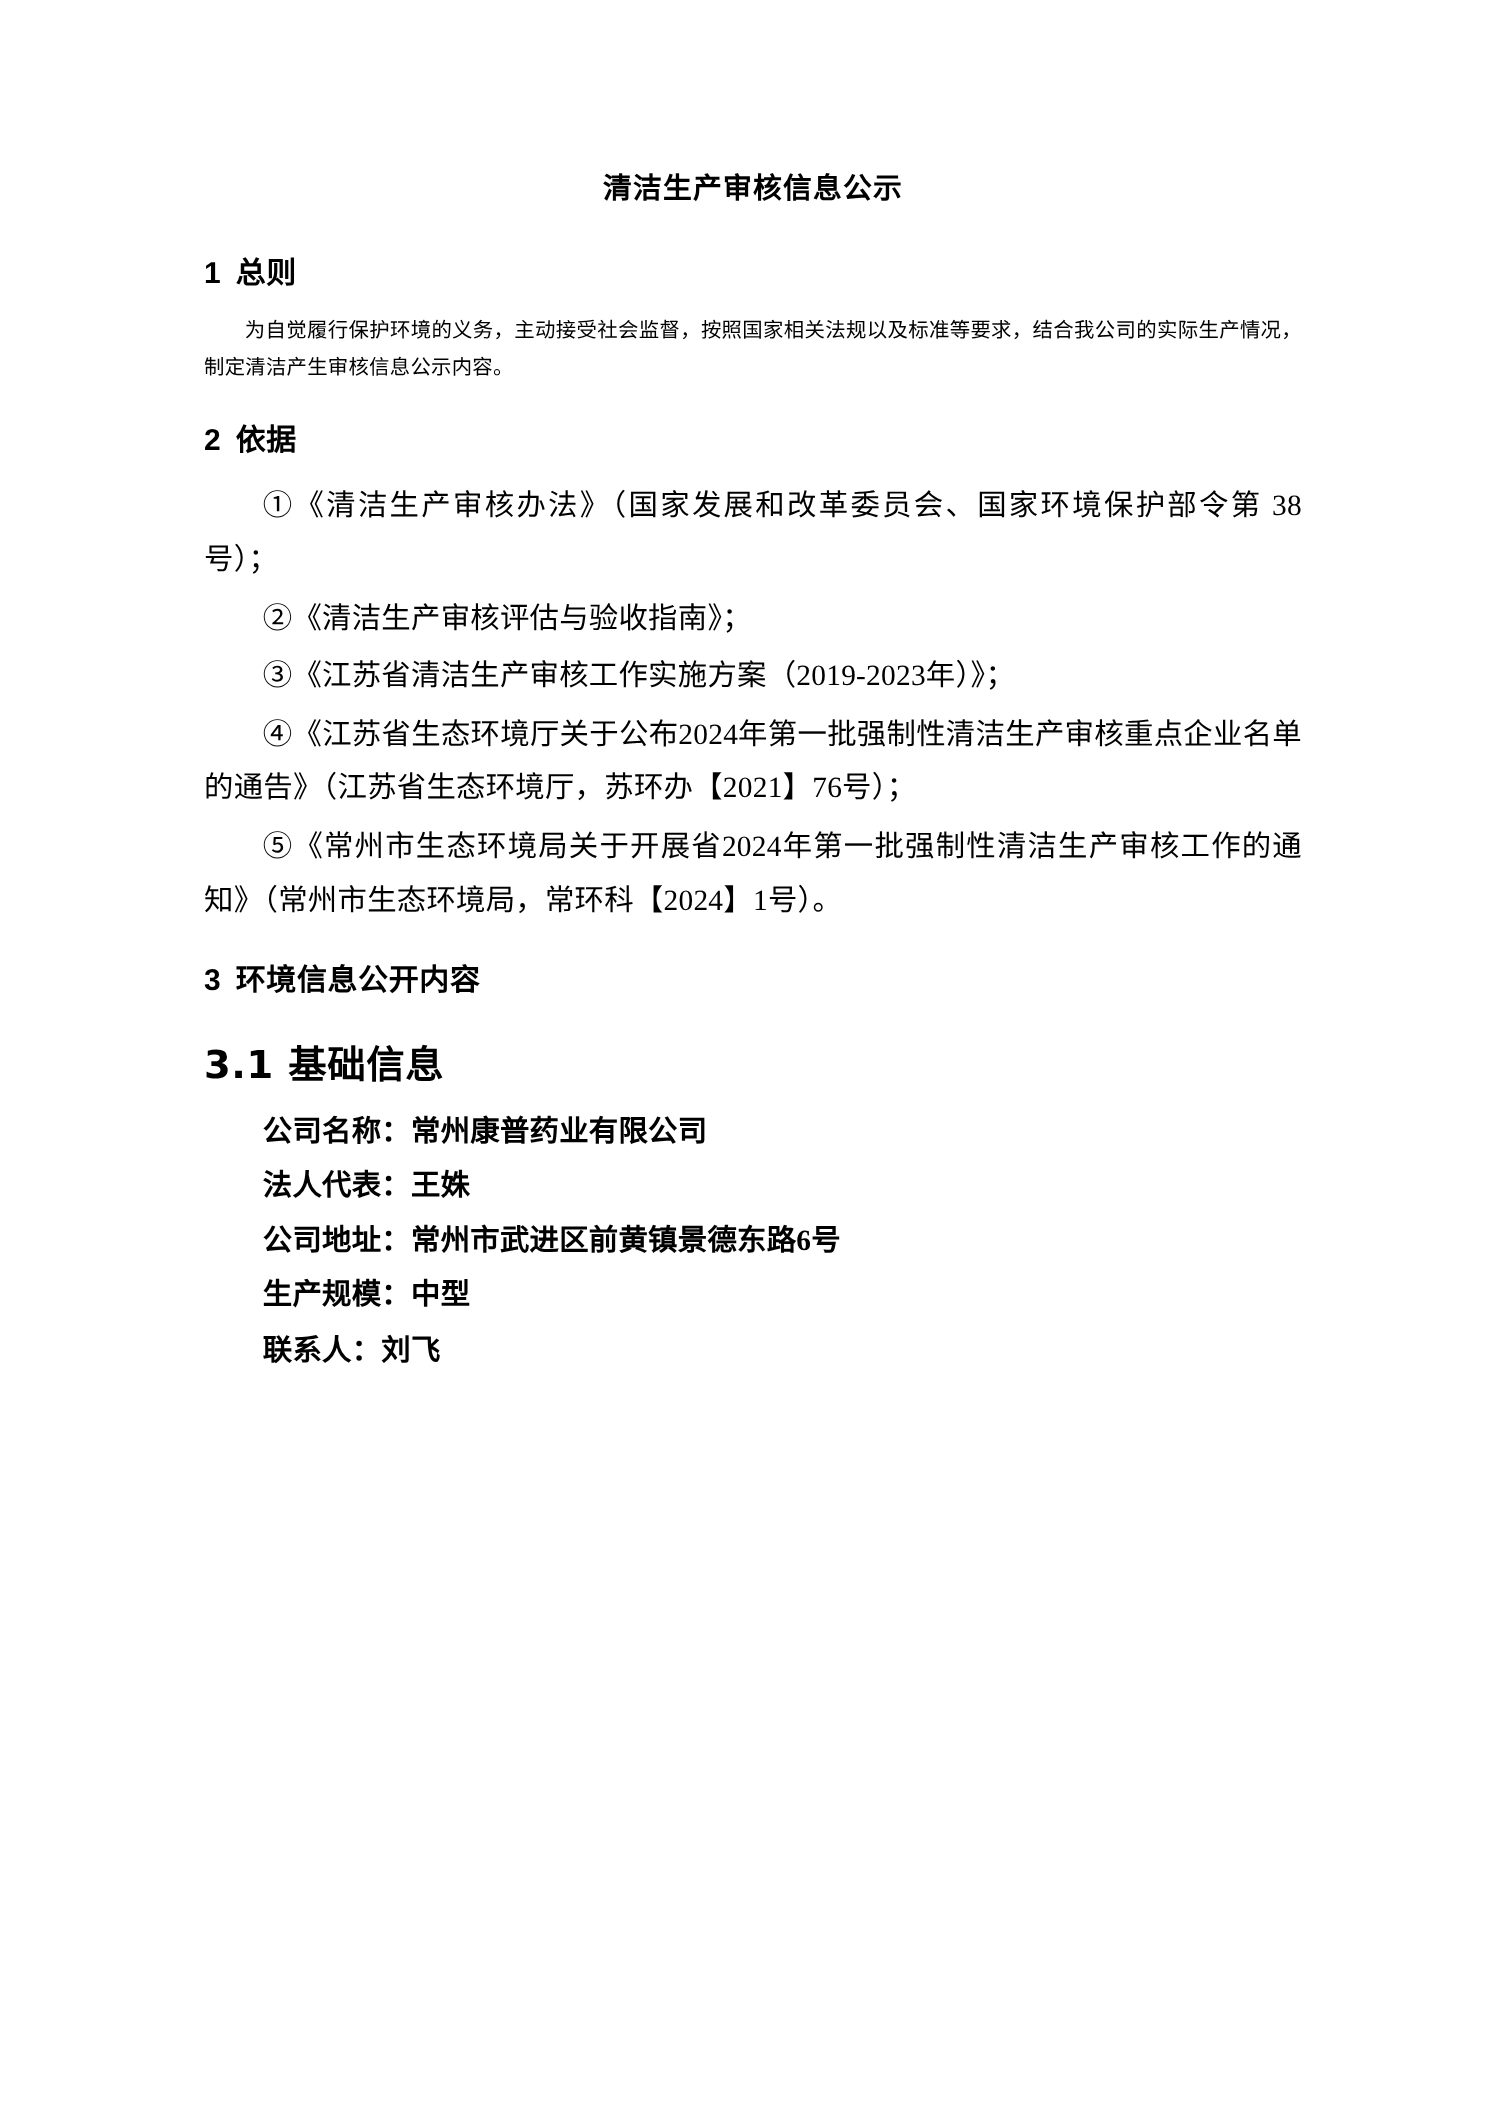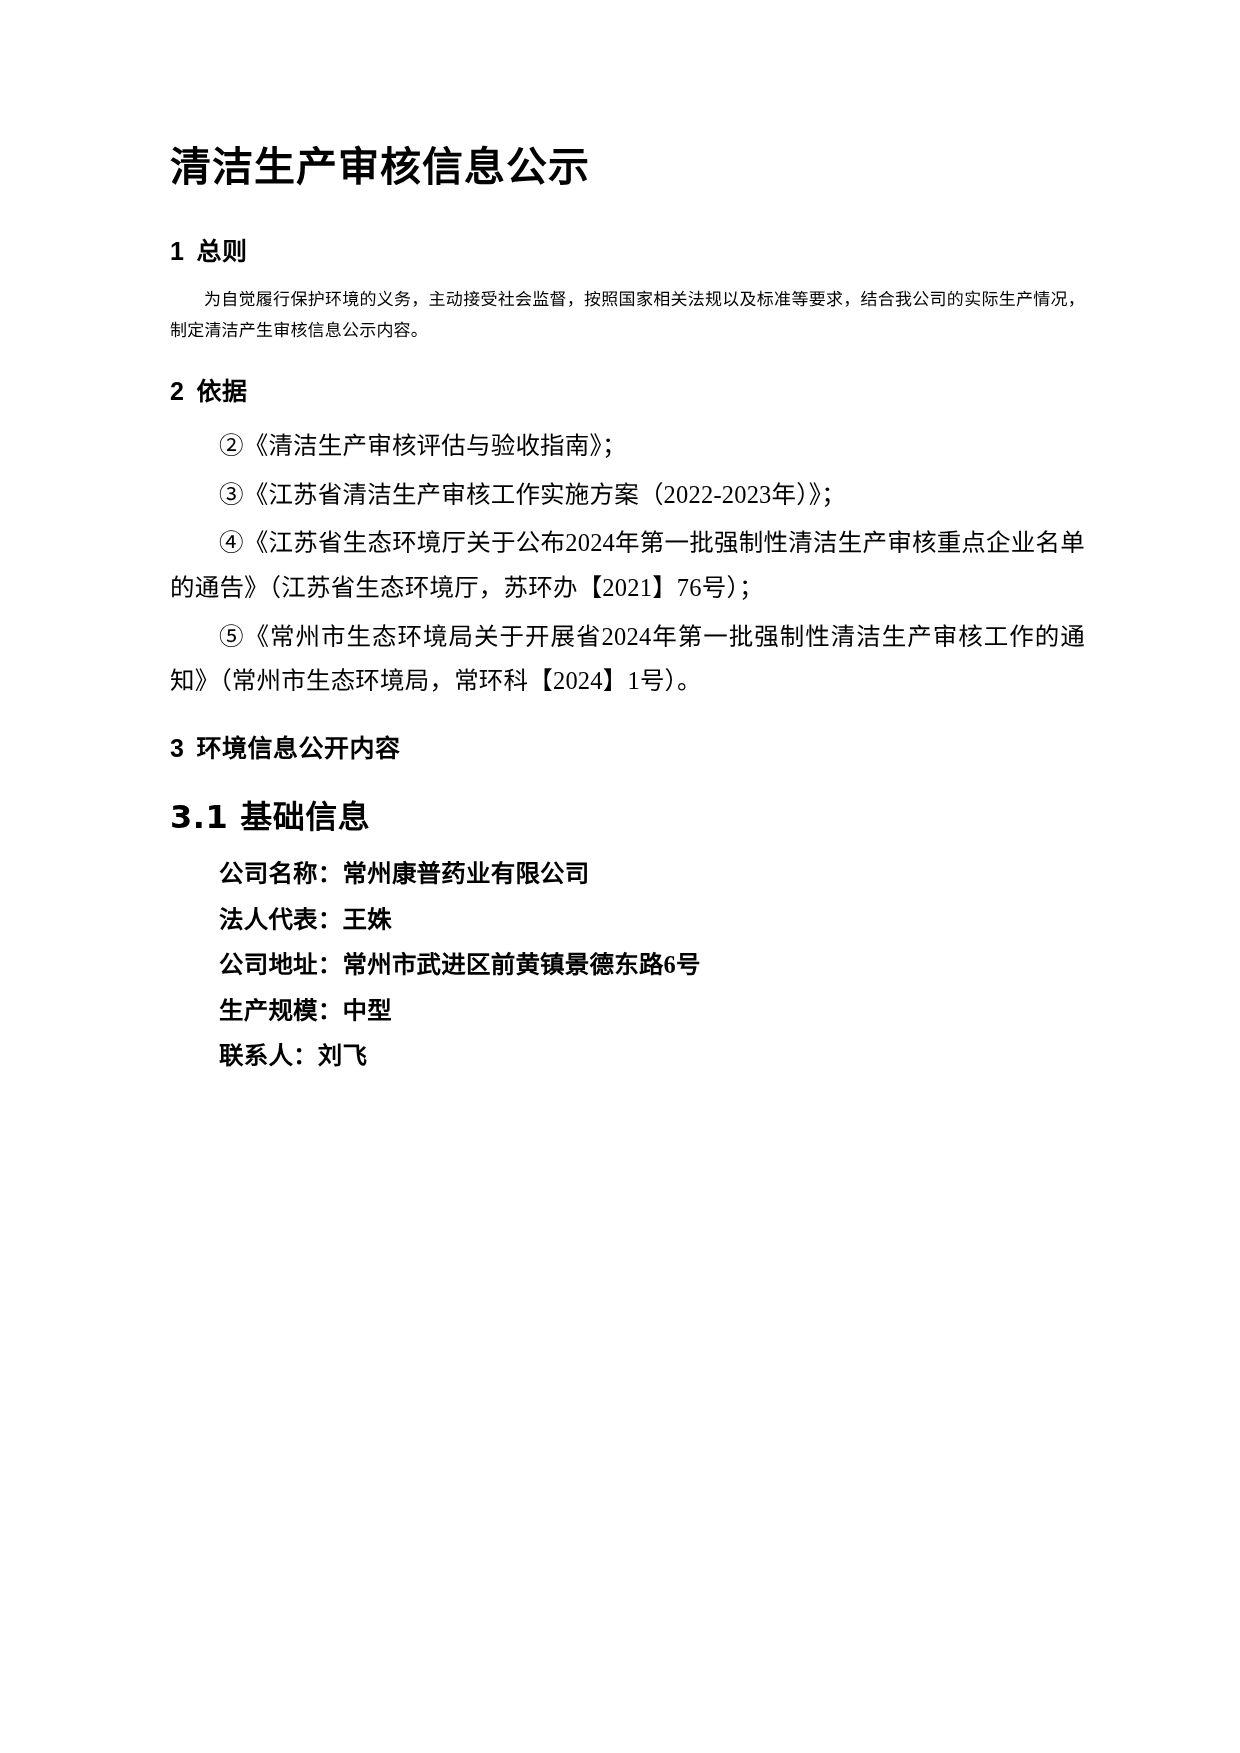--- a/index.html
+++ b/index.html
@@ -11,23 +11,24 @@
     width: 1240px;
     height: 1753px;
     background: #ffffff;
     position: relative;
     box-sizing: border-box;
     padding: 120px 155px 0 170px;
     font-family: "Liberation Serif", "DejaVu Serif", serif;
     color: #000000;
   }
   .doc-title {
-    font-family: Liberation Mono, monospace;
+    text-align: center;
+    font-family: Liberation Serif, serif;
     font-weight: bold;
-    font-size: 41px;
+    font-size: 24px;
     letter-spacing: 1px;
     margin: 22px 0 34px 0;
     line-height: 1.4;
   }
   .h1 {
     font-family: Liberation Sans, sans-serif;
     font-weight: bold;
     font-size: 25px;
     margin: 26px 0 14px 0;
     line-height: 1.5;
@@ -84,22 +85,23 @@
   <h1 class="doc-title">清洁生产审核信息公示</h1>
 
   <h2 class="h1">
     <span class="h-num">1</span><span>总则</span>
   </h2>
   <p class="body">为自觉履行保护环境的义务，主动接受社会监督，按照国家相关法规以及标准等要求，结合我公司的实际生产情况，制定清洁产生审核信息公示内容。</p>
 
   <h2 class="h1">
     <span class="h-num">2</span><span>依据</span>
   </h2>
+  <p class="item">①《清洁生产审核办法》（国家发展和改革委员会、国家环境保护部令第 38 号）；</p>
   <p class="item">②《清洁生产审核评估与验收指南》；</p>
-  <p class="item">③《江苏省清洁生产审核工作实施方案（2022-2023年）》；</p>
+  <p class="item">③《江苏省清洁生产审核工作实施方案（2019-2023年）》；</p>
   <p class="item">④《江苏省生态环境厅关于公布2024年第一批强制性清洁生产审核重点企业名单的通告》（江苏省生态环境厅，苏环办【2021】76号）；</p>
   <p class="item">⑤《常州市生态环境局关于开展省2024年第一批强制性清洁生产审核工作的通知》（常州市生态环境局，常环科【2024】1号）。</p>
 
   <h2 class="h1">
     <span class="h-num">3</span><span>环境信息公开内容</span>
   </h2>
 
   <h3 class="h2">
     <span class="h-num">3.1</span><span>基础信息</span>
   </h3>

